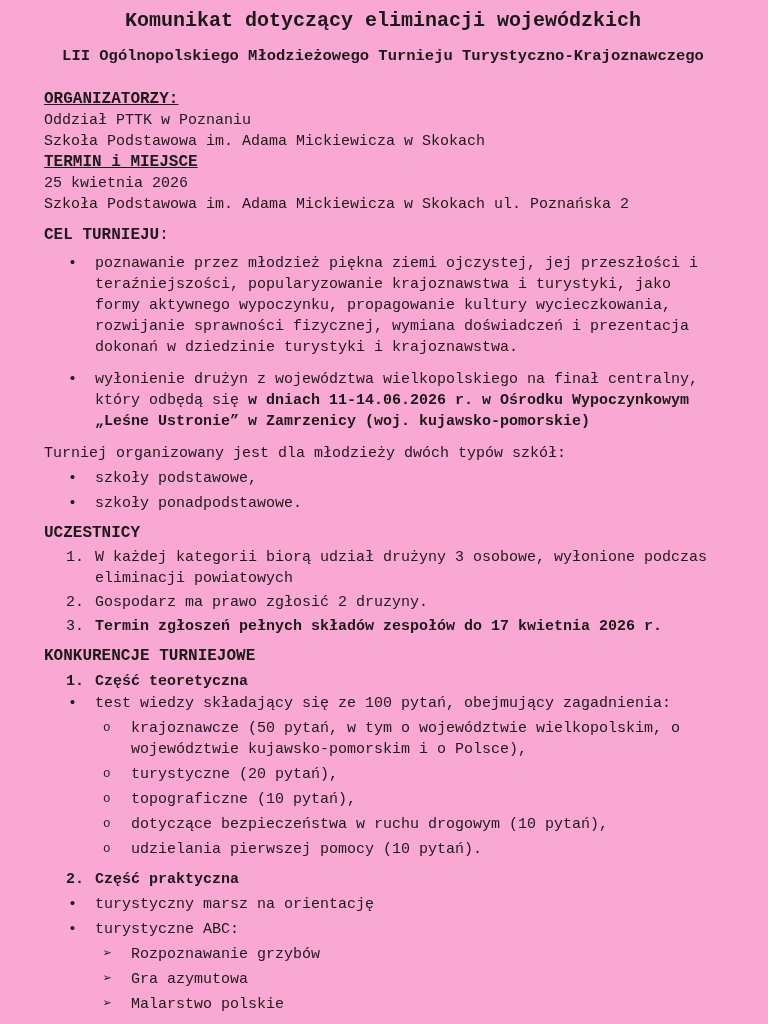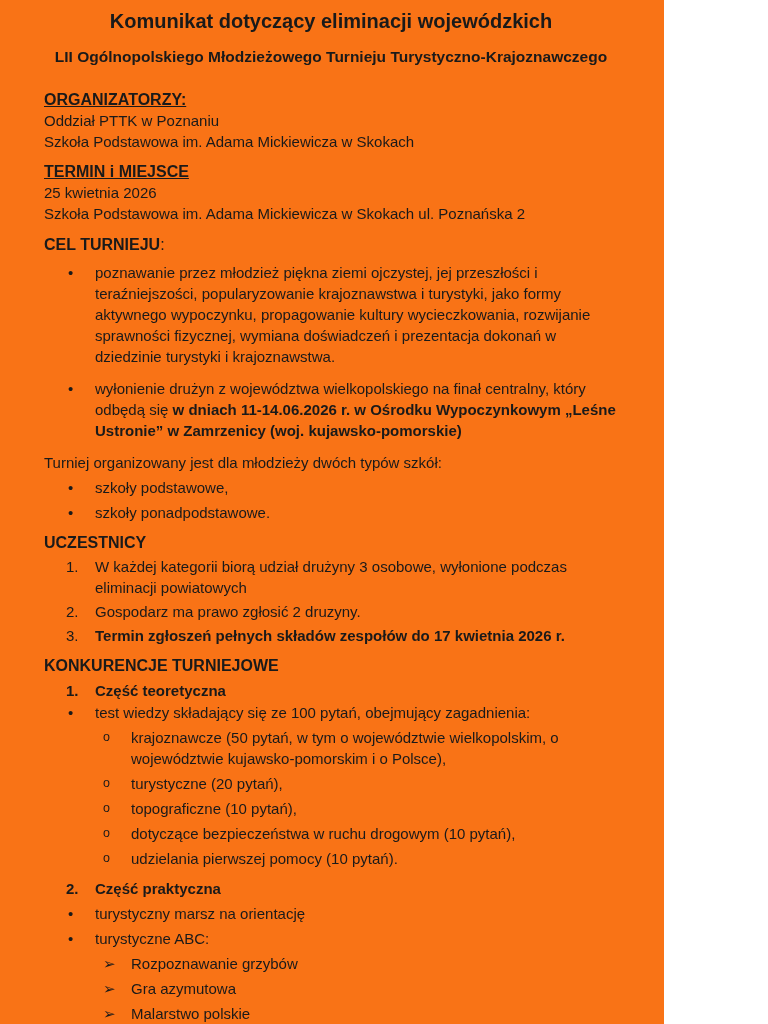--- a/index.html
+++ b/index.html
@@ -1,25 +1,25 @@
 <!DOCTYPE html>
 <html><head>
 <meta charset="utf-8">
 <style>
   html, body { margin: 0; padding: 0; background: #ffffff; }
   .page {
     position: relative;
-    width: 664px;
+    width: 768px;
     height: 1024px;
     box-sizing: border-box;
     padding: 8px 46px 0 44px;
     overflow: hidden;
-    background: #f97316;
+    background: #f9a8d4;
     color: #1a1a1a;
-    font-family: Liberation Sans, sans-serif;
+    font-family: Liberation Mono, monospace;
     font-size: 15px;
   }
   .title {
     font-size: 20px;
     font-weight: bold;
     line-height: 26px;
     text-align: center;
     margin: 0 0 3px 0;
   }
   .subtitle {
@@ -30,21 +30,21 @@
     margin: 12px 0 22px 0;
   }
   .h {
     font-size: 16px;
     font-weight: bold;
     line-height: 21px;
   }
   .h .underline { text-decoration: underline; }
   .h .suffix { font-weight: normal; }
   .line { line-height: 21px; }
-  section.sec-term { margin-top: 9px; }
+  section.sec-term { margin-top: 0; }
   section.sec-goal { margin-top: 10px; }
   section.sec-kat  { margin-top: 7px; }
   section.sec-ucz  { margin-top: 9px; }
   section.sec-konk { margin-top: 9px; }
 
   .li { display: flex; line-height: 21px; }
   .li .marker { flex: 0 0 auto; }
   .li .txt { flex: 1 1 auto; }
 
   

